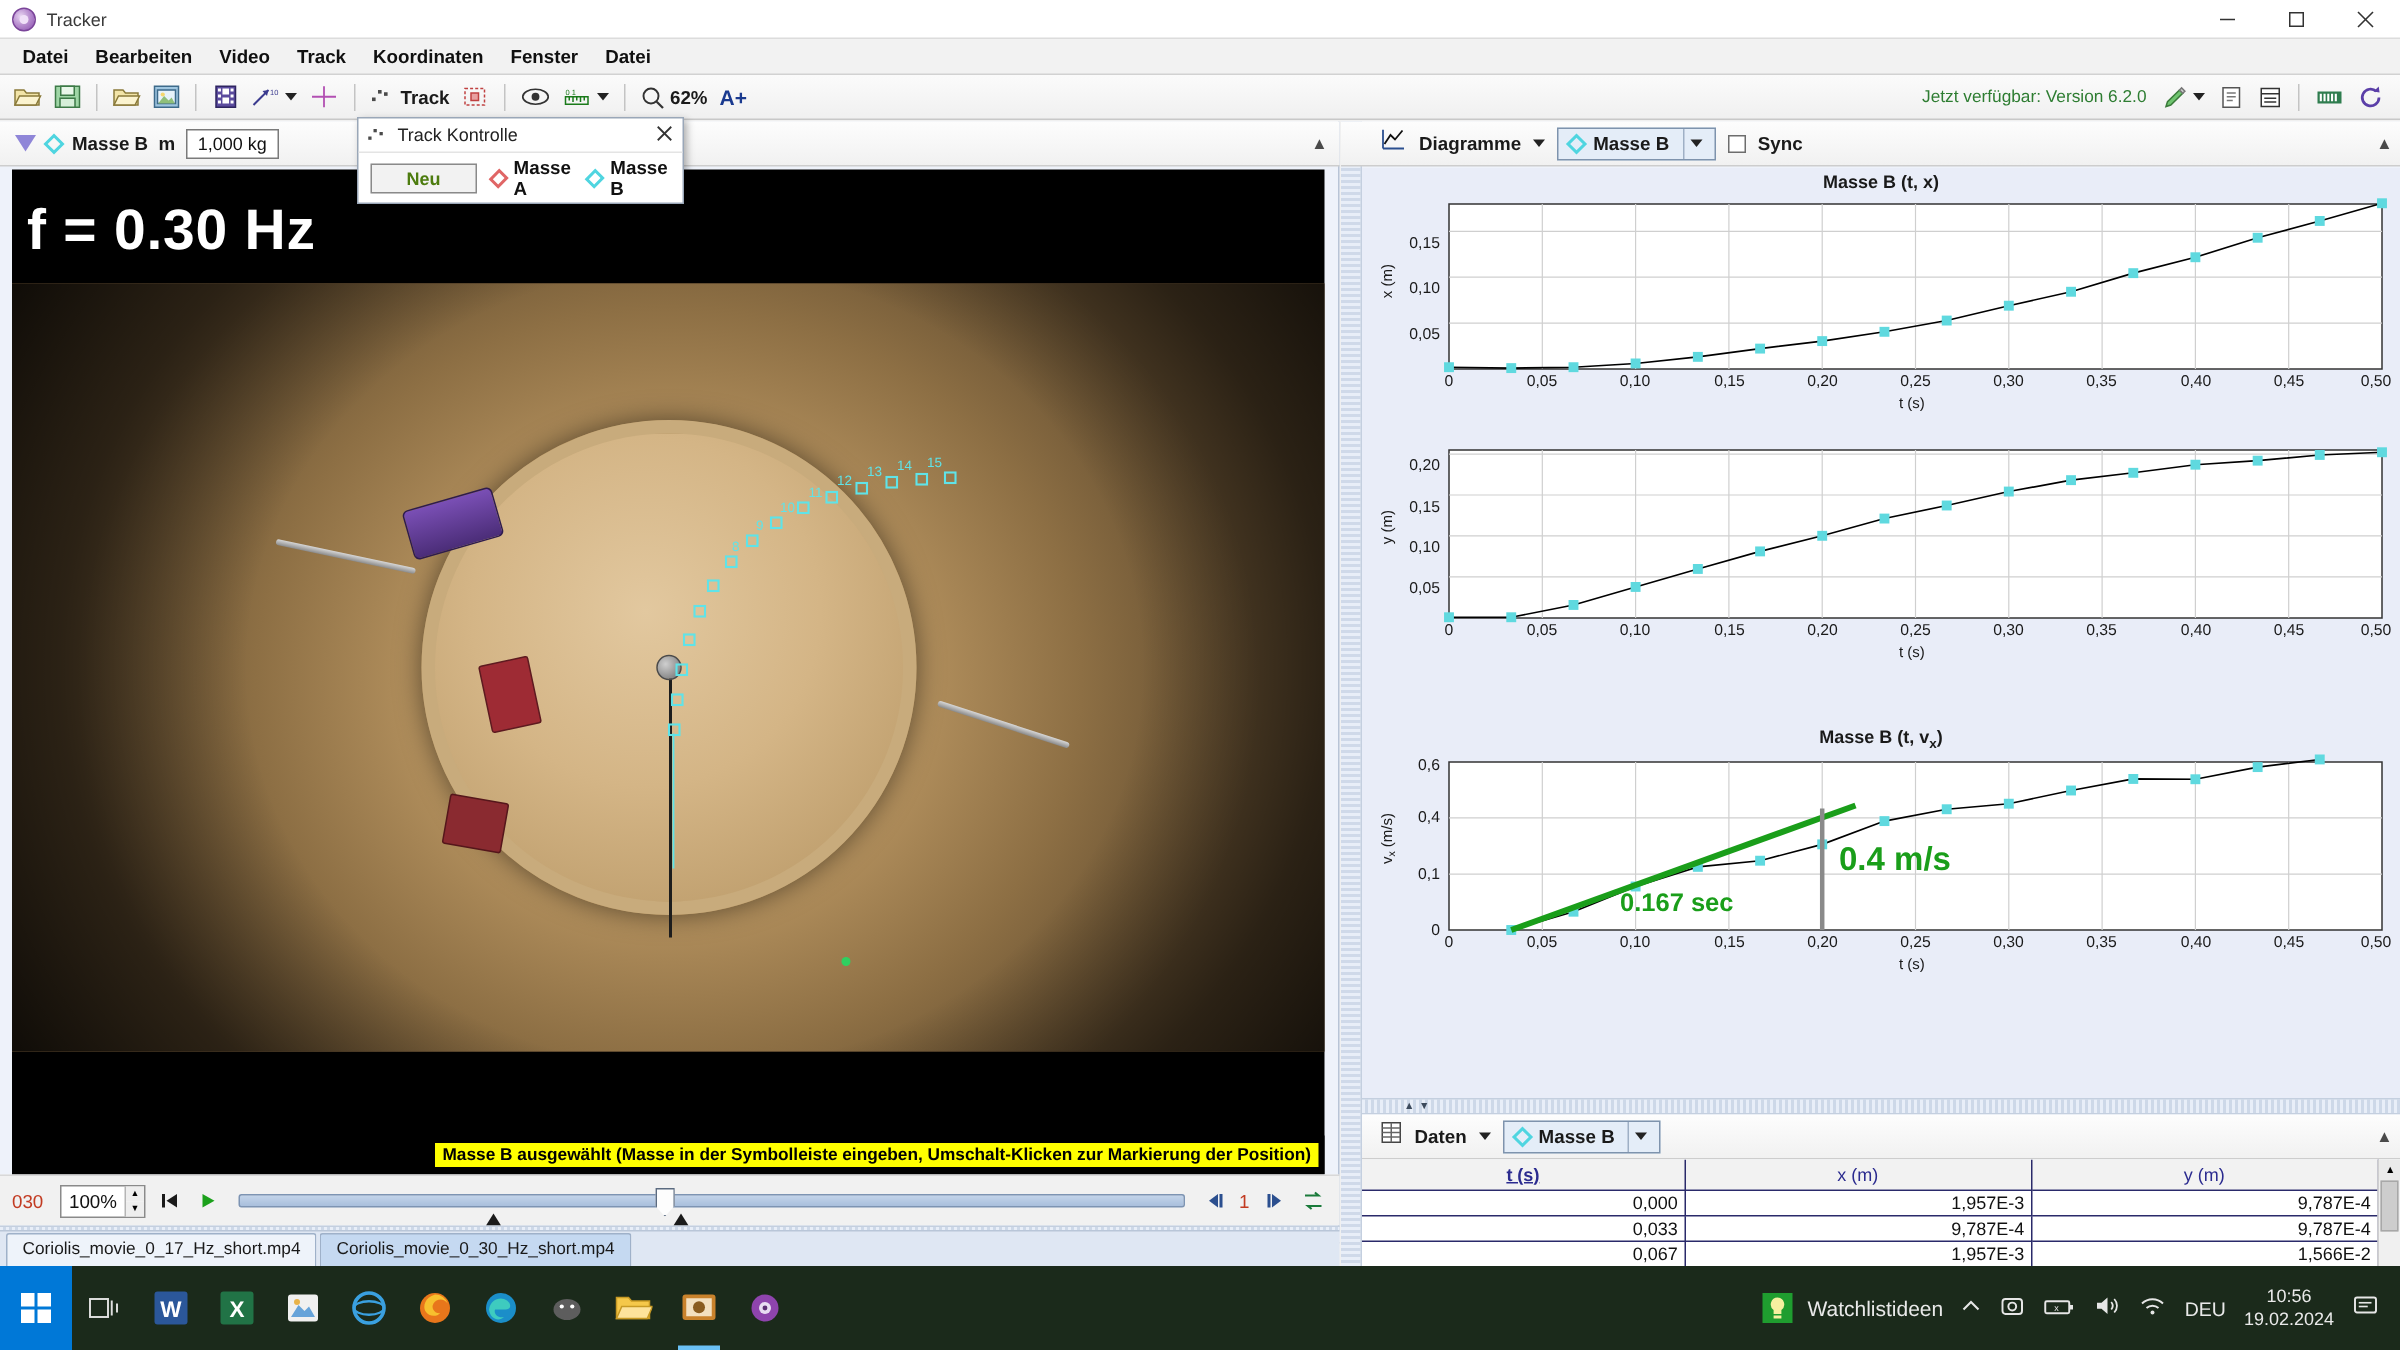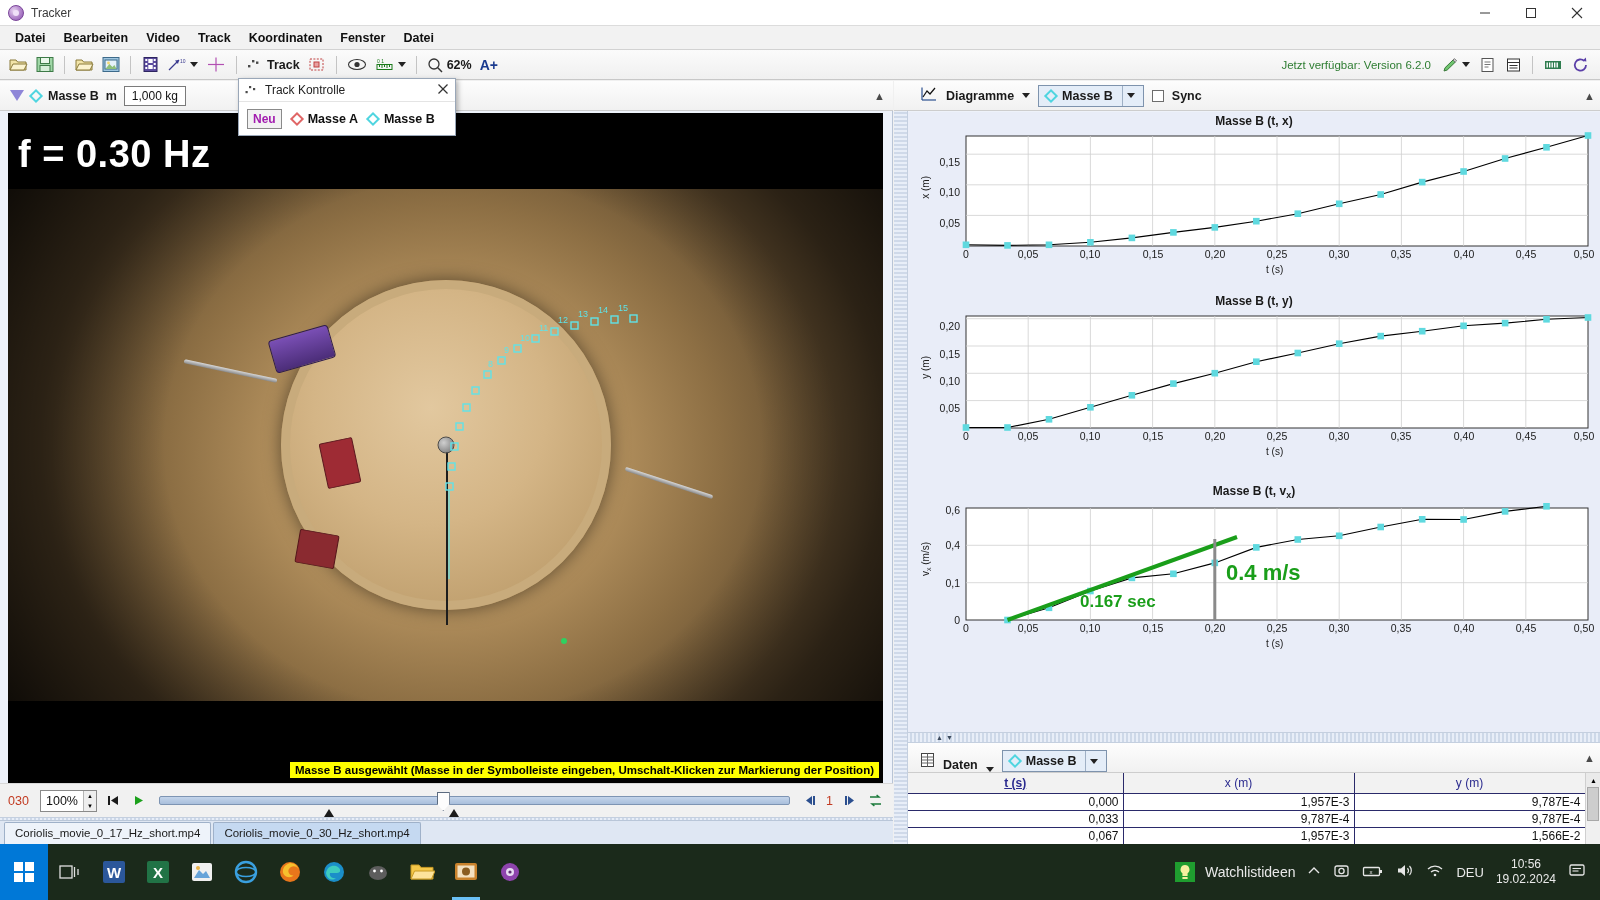--- a/index.html
+++ b/index.html
@@ -257,21 +257,21 @@
 
   .data-splitter {
     position: absolute; left: 14px; top: 651px; width: 692px; height: 11px;
     background: repeating-linear-gradient(90deg, #e8eef8 0 2px, #cdd8e8 2px 4px);
     border-top: 1px solid #c4cfdf; border-bottom: 1px solid #c4cfdf;
     display: flex; align-items: center; padding-left: 28px; gap: 3px;
   }
   .data-toolbar {
     position: absolute; left: 14px; top: 662px; width: 692px; height: 30px;
     background: linear-gradient(#fdfdfd, #f1f1f1); border-bottom: 1px solid #cdcdcd;
-    display: flex; align-items: flex-end; gap: 8px; padding-left: 12px;
+    display: flex; align-items: center; gap: 8px; padding-left: 12px;
   }
   .datatable {
     position: absolute; left: 14px; top: 692px; width: 692px; height: 128px;
     background: #fff; overflow: hidden;
   }
   table.dt { border-collapse: collapse; width: 677px; table-layout: fixed; }
   table.dt th {
     font-size: 12px; font-weight: normal; color: #2b2b8f; background: #f2f2f2;
     border: 1px solid #2a2a6a; border-top: none; border-left: none;
     height: 20px; text-align: center;
@@ -300,21 +300,21 @@
   .trackdlg-title {
     height: 22px; display: flex; align-items: center; gap: 6px; padding: 0 6px;
     font-size: 12px; color: #222;
   }
   .trackdlg-body {
     height: 34px; display: flex; align-items: center; gap: 10px; padding: 0 8px;
     border-top: 1px solid #e4e4e4;
   }
   .neu-btn {
     border: 1px solid #8a8a8a; background: #f2f2f2; font-size: 12px; font-weight: bold;
-    padding: 2px 5px; color: #a21caf;
+    padding: 2px 23px; color: #4d7c0f;
   }
   .tk-item { display: flex; align-items: center; gap: 6px; font-size: 12.5px; font-weight: bold; color: #111; }
   .dlg-shadow {
     position: absolute; left: 384px; top: 100px; width: 72px; height: 36px;
     background: #000; z-index: 49;
   }
 
   
   .taskbar {
     position: absolute; left: 0; top: 844px; width: 1600px; height: 56px;
@@ -769,21 +769,20 @@
           <span class="tick-x" style="left:431px;top:120px;">0,30</span>
           <span class="tick-x" style="left:493px;top:120px;">0,35</span>
           <span class="tick-x" style="left:556px;top:120px;">0,40</span>
           <span class="tick-x" style="left:618px;top:120px;">0,45</span>
           <span class="tick-x" style="left:676px;top:120px;">0,50</span>
           <span class="xlabel" style="left:358px;top:136px;">t (s)</span>
         </div>
       </div>
 
       <div class="plot" style="height:190px;">
-        <div class="plot-title">Masse B (t, y)</div>
         <div class="plot-canvas" style="height:166px;">
           <span class="ylabel" style="left:12px;top:48px;">y (m)</span>
           <svg width="692" height="166" viewBox="0 0 692 166">
             <rect x="58" y="8" width="622" height="112" fill="#ffffff" stroke="#333" stroke-width="1"></rect>
             <g stroke="#cfcfcf" stroke-width="0.8">
               <line x1="120.2" y1="8" x2="120.2" y2="120"></line>
                 <line x1="182.4" y1="8" x2="182.4" y2="120"></line>
               <line x1="244.6" y1="8" x2="244.6" y2="120"></line>
                 <line x1="306.8" y1="8" x2="306.8" y2="120"></line>
               <line x1="369" y1="8" x2="369" y2="120"></line>

